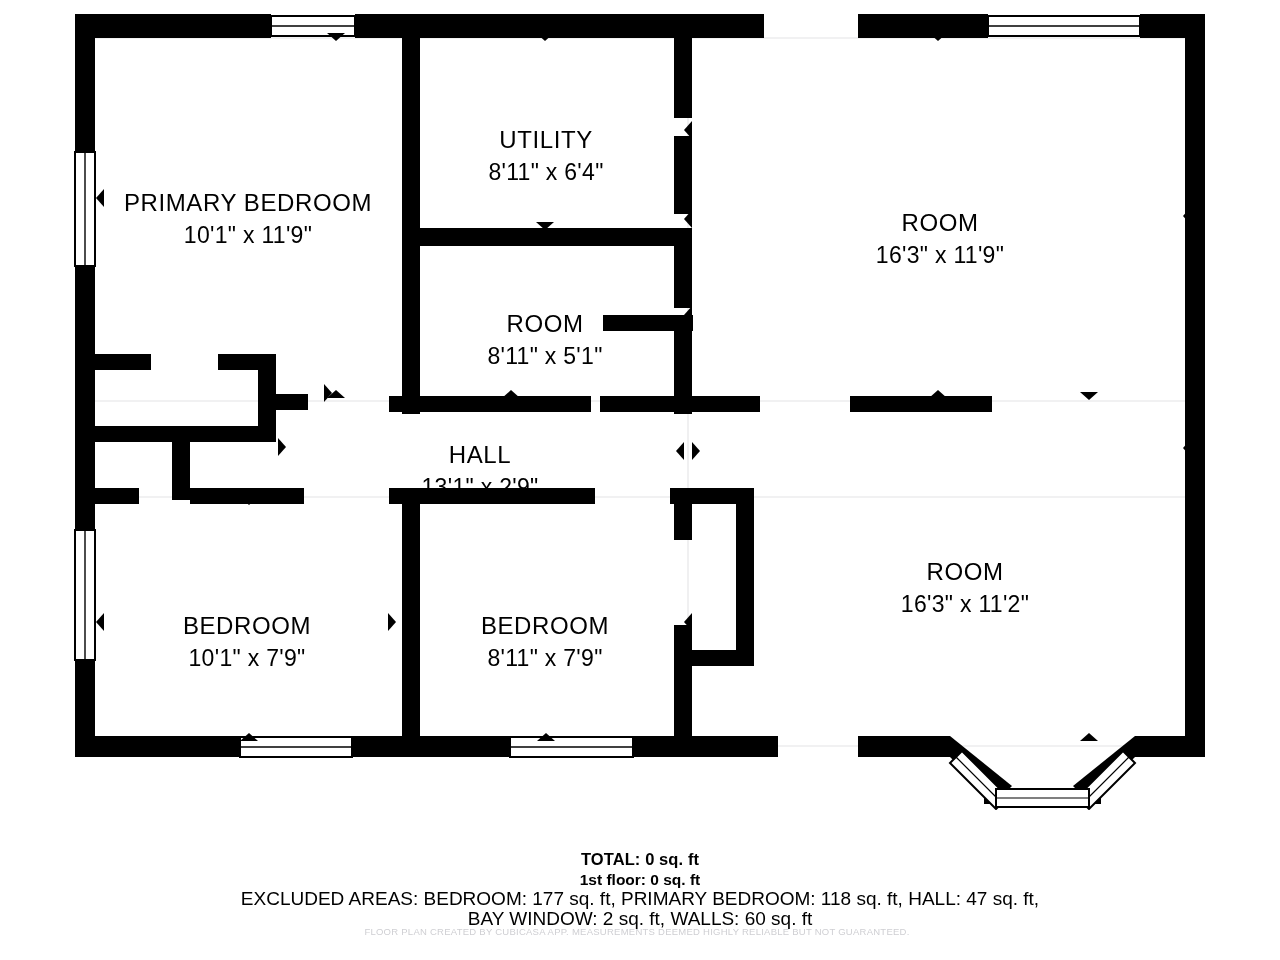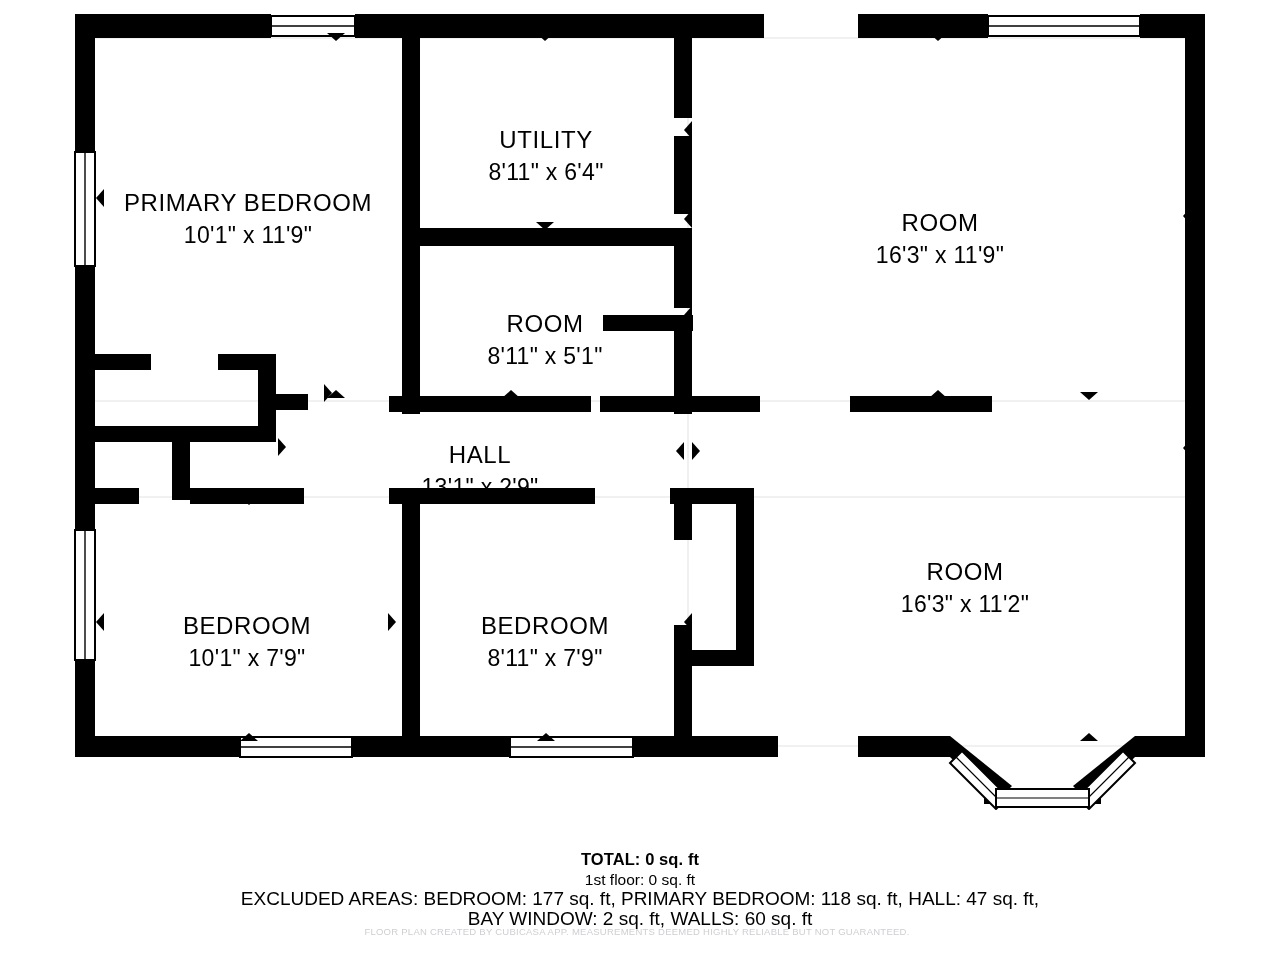--- a/index.html
+++ b/index.html
@@ -51,21 +51,21 @@
     margin-top: 30px;
   }
   #summary .total-line {
     font-size: 16.5px;
     font-weight: bold;
     letter-spacing: 0.1px;
     color: #000000;
   }
   #summary .sub-line {
     font-size: 15.5px;
-    font-weight: normal;
+    font-weight: bold;
     color: #000000;
   }
   #summary .excluded-line {
     font-size: 19px;
     font-weight: normal;
     color: #000000;
   }
   #attribution {
     position: absolute;
     left: 0;

